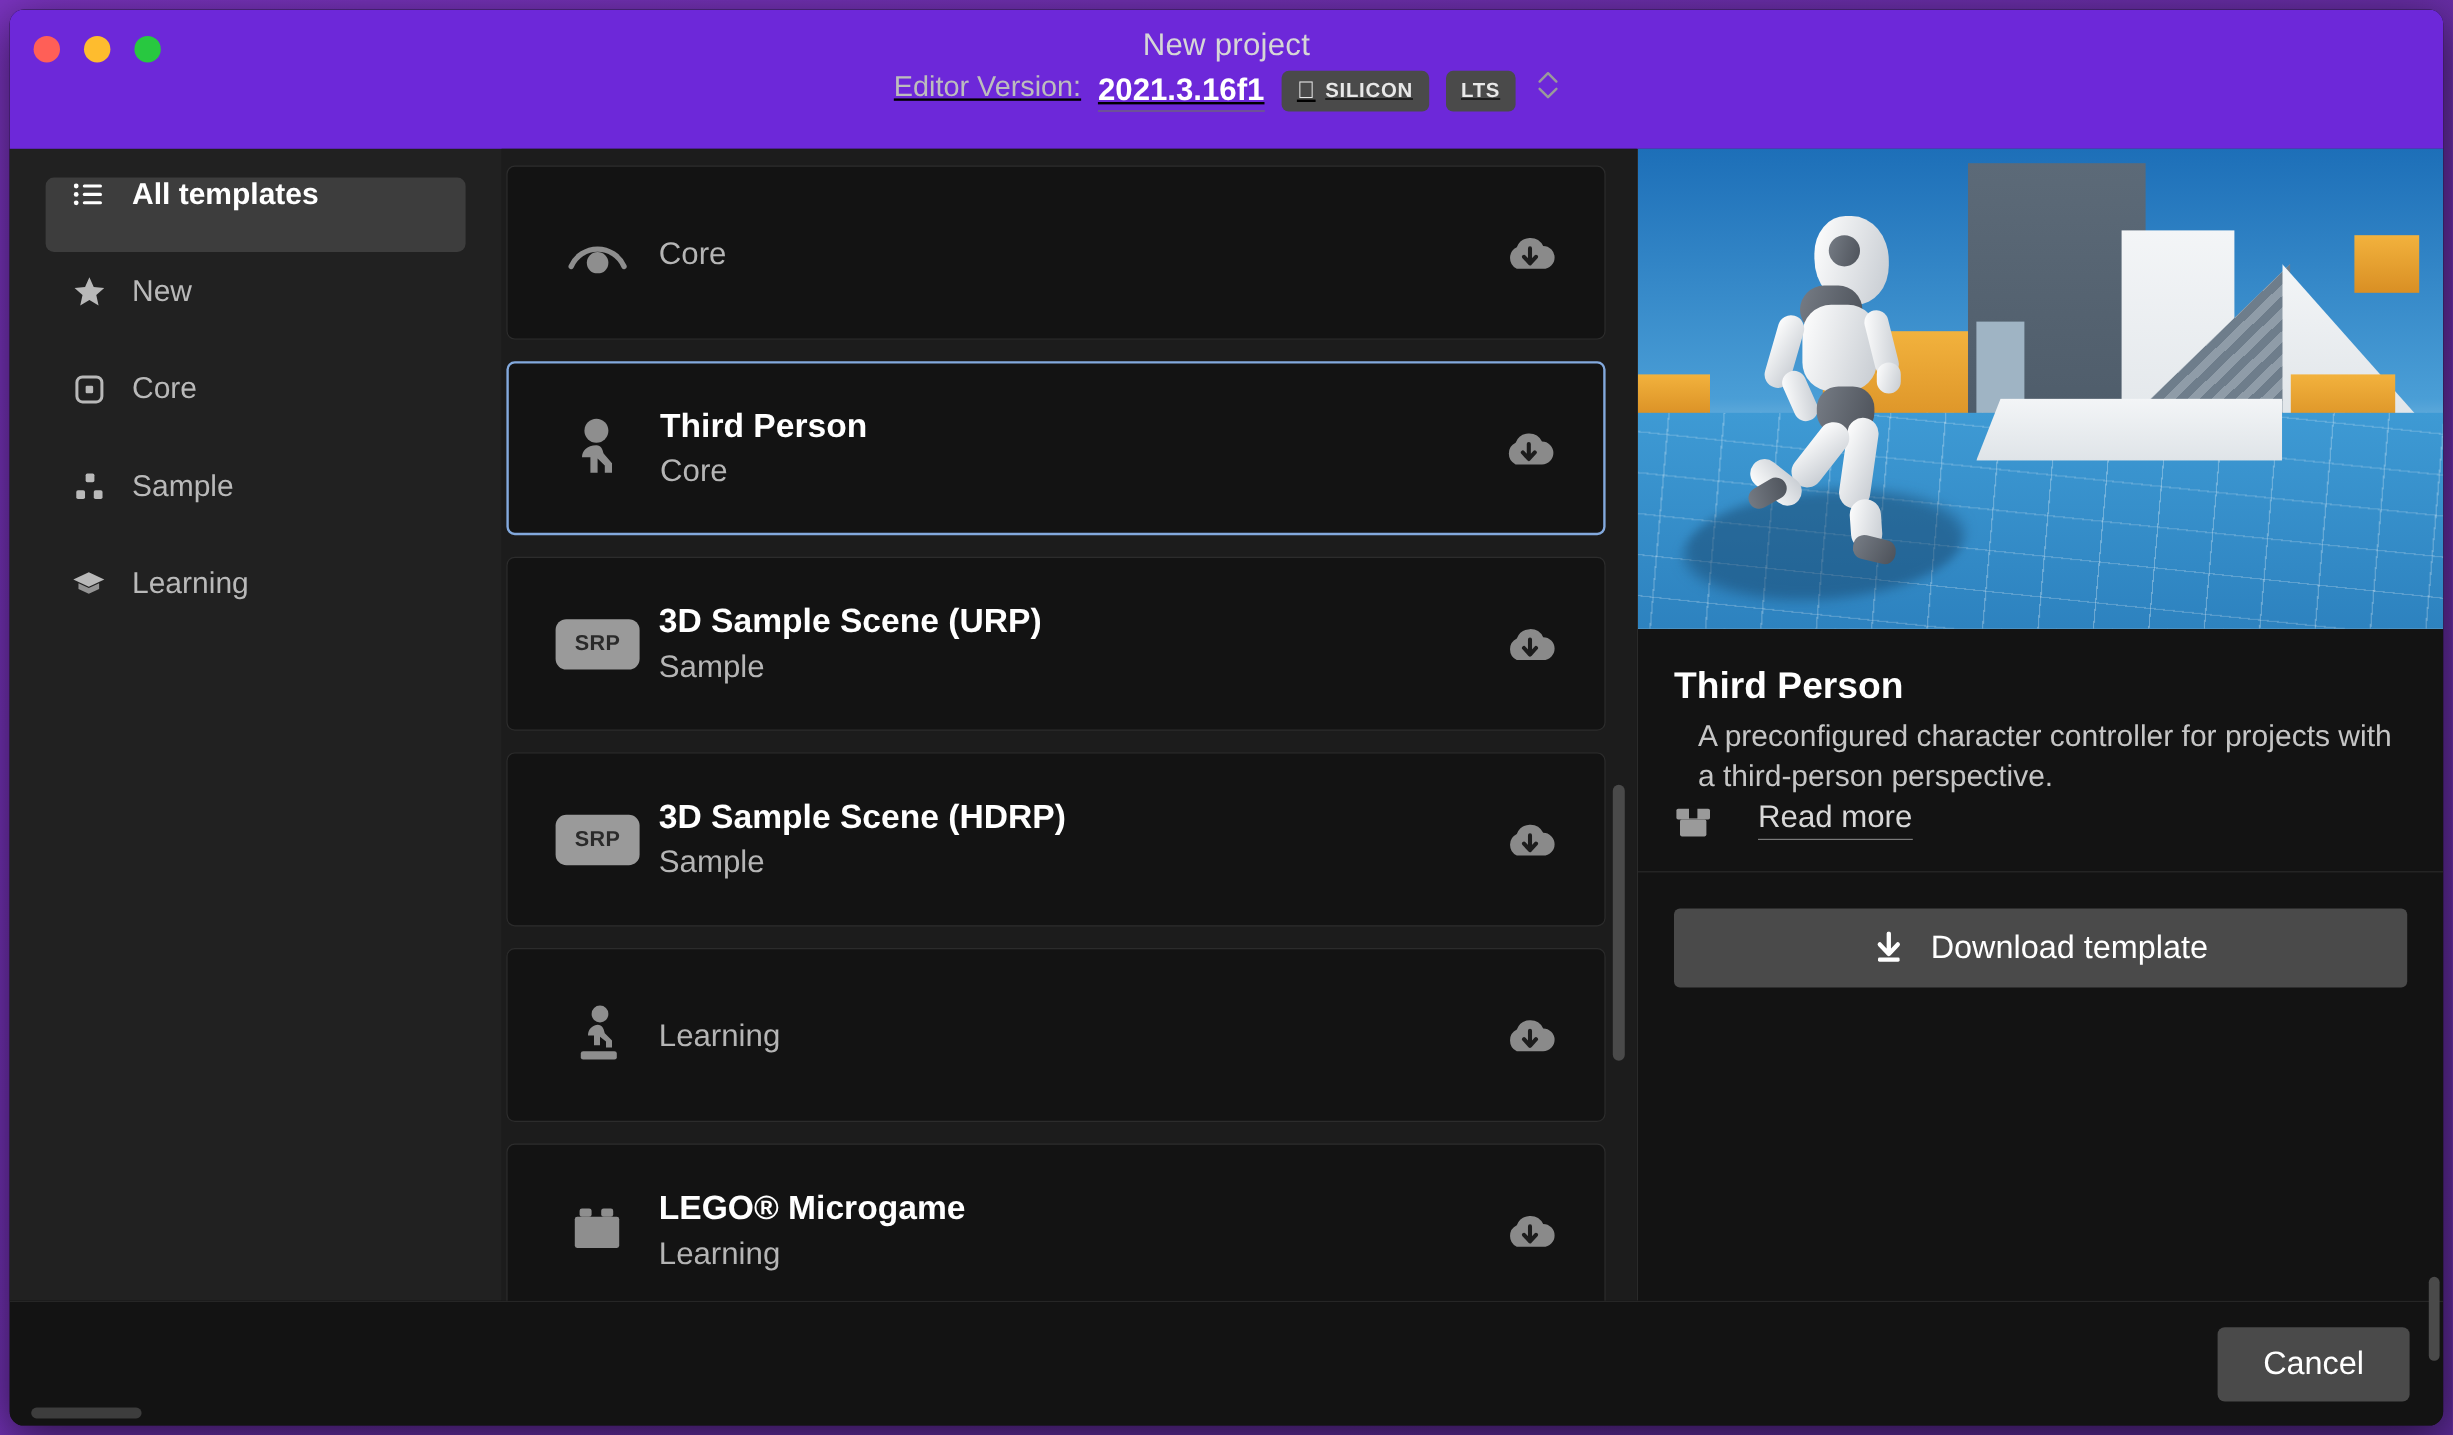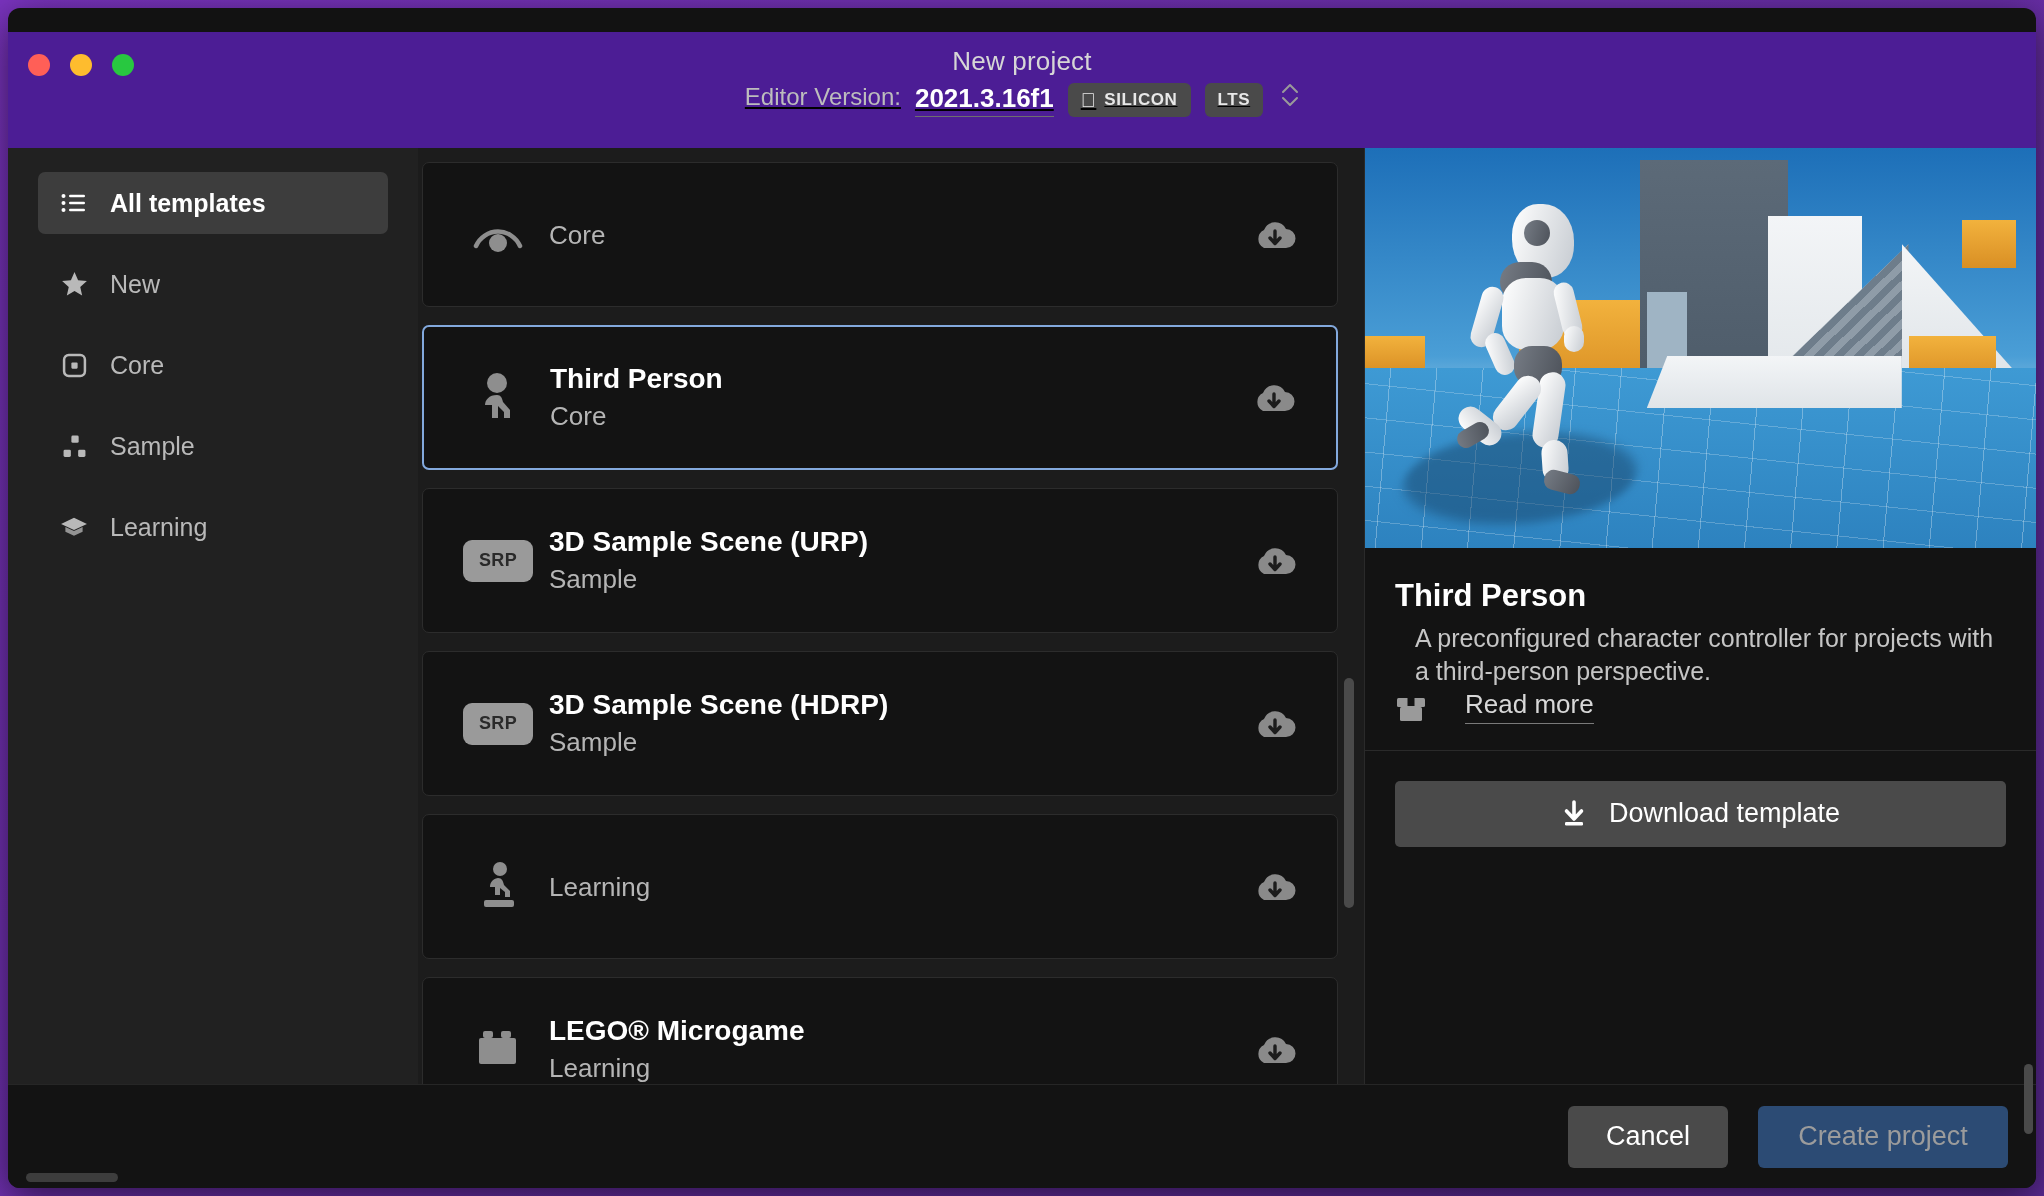--- a/index.html
+++ b/index.html
@@ -23,23 +23,22 @@
     overflow: hidden;
     box-shadow: 0 10px 40px rgba(0,0,0,0.6);
     display: flex;
     flex-direction: column;
   }
 
   
   .titlebar {
     position: relative;
     height: 116px;
-    background: #4c1d95;
+    background: #6d28d9;
     flex: 0 0 116px;
-    margin-top: 24px;
   }
   .traffic {
     position: absolute;
     left: 20px; top: 22px;
     display: flex; gap: 20px;
   }
   .dot { width: 22px; height: 22px; border-radius: 50%; }
   .dot.red { background: #ff5f57; }
   .dot.yellow { background: #febc2e; }
   .dot.green { background: #28c840; }
@@ -90,21 +89,21 @@
   }
 
   
   .sidebar {
     width: 410px;
     background: #212121;
     padding: 24px 30px 0 30px;
     flex: 0 0 410px;
   }
   .side-item {
-    display: flex; align-items: center; gap: 22px;
+    display: flex; align-items: flex-start; gap: 22px;
     height: 62px;
     padding: 0 22px;
     border-radius: 7px;
     color: #b9b9b9;
     font-size: 25px;
     margin-bottom: 19px;
     cursor: default;
   }
   .side-item.active {
     background: #3d3d3d;
@@ -538,19 +537,18 @@
               </svg>
             </span>
             <span>Download template</span>
           </button>
         </div>
       </div>
     </div>
 
     <div class="footer">
       <button class="btn btn-cancel">Cancel</button>
-      <button class="btn btn-create">Create project</button>
     </div>
 
     <div class="win-scrollbar"></div>
     <div class="bottom-nub"></div>
   </div>
 </div>
 
 </body></html>

